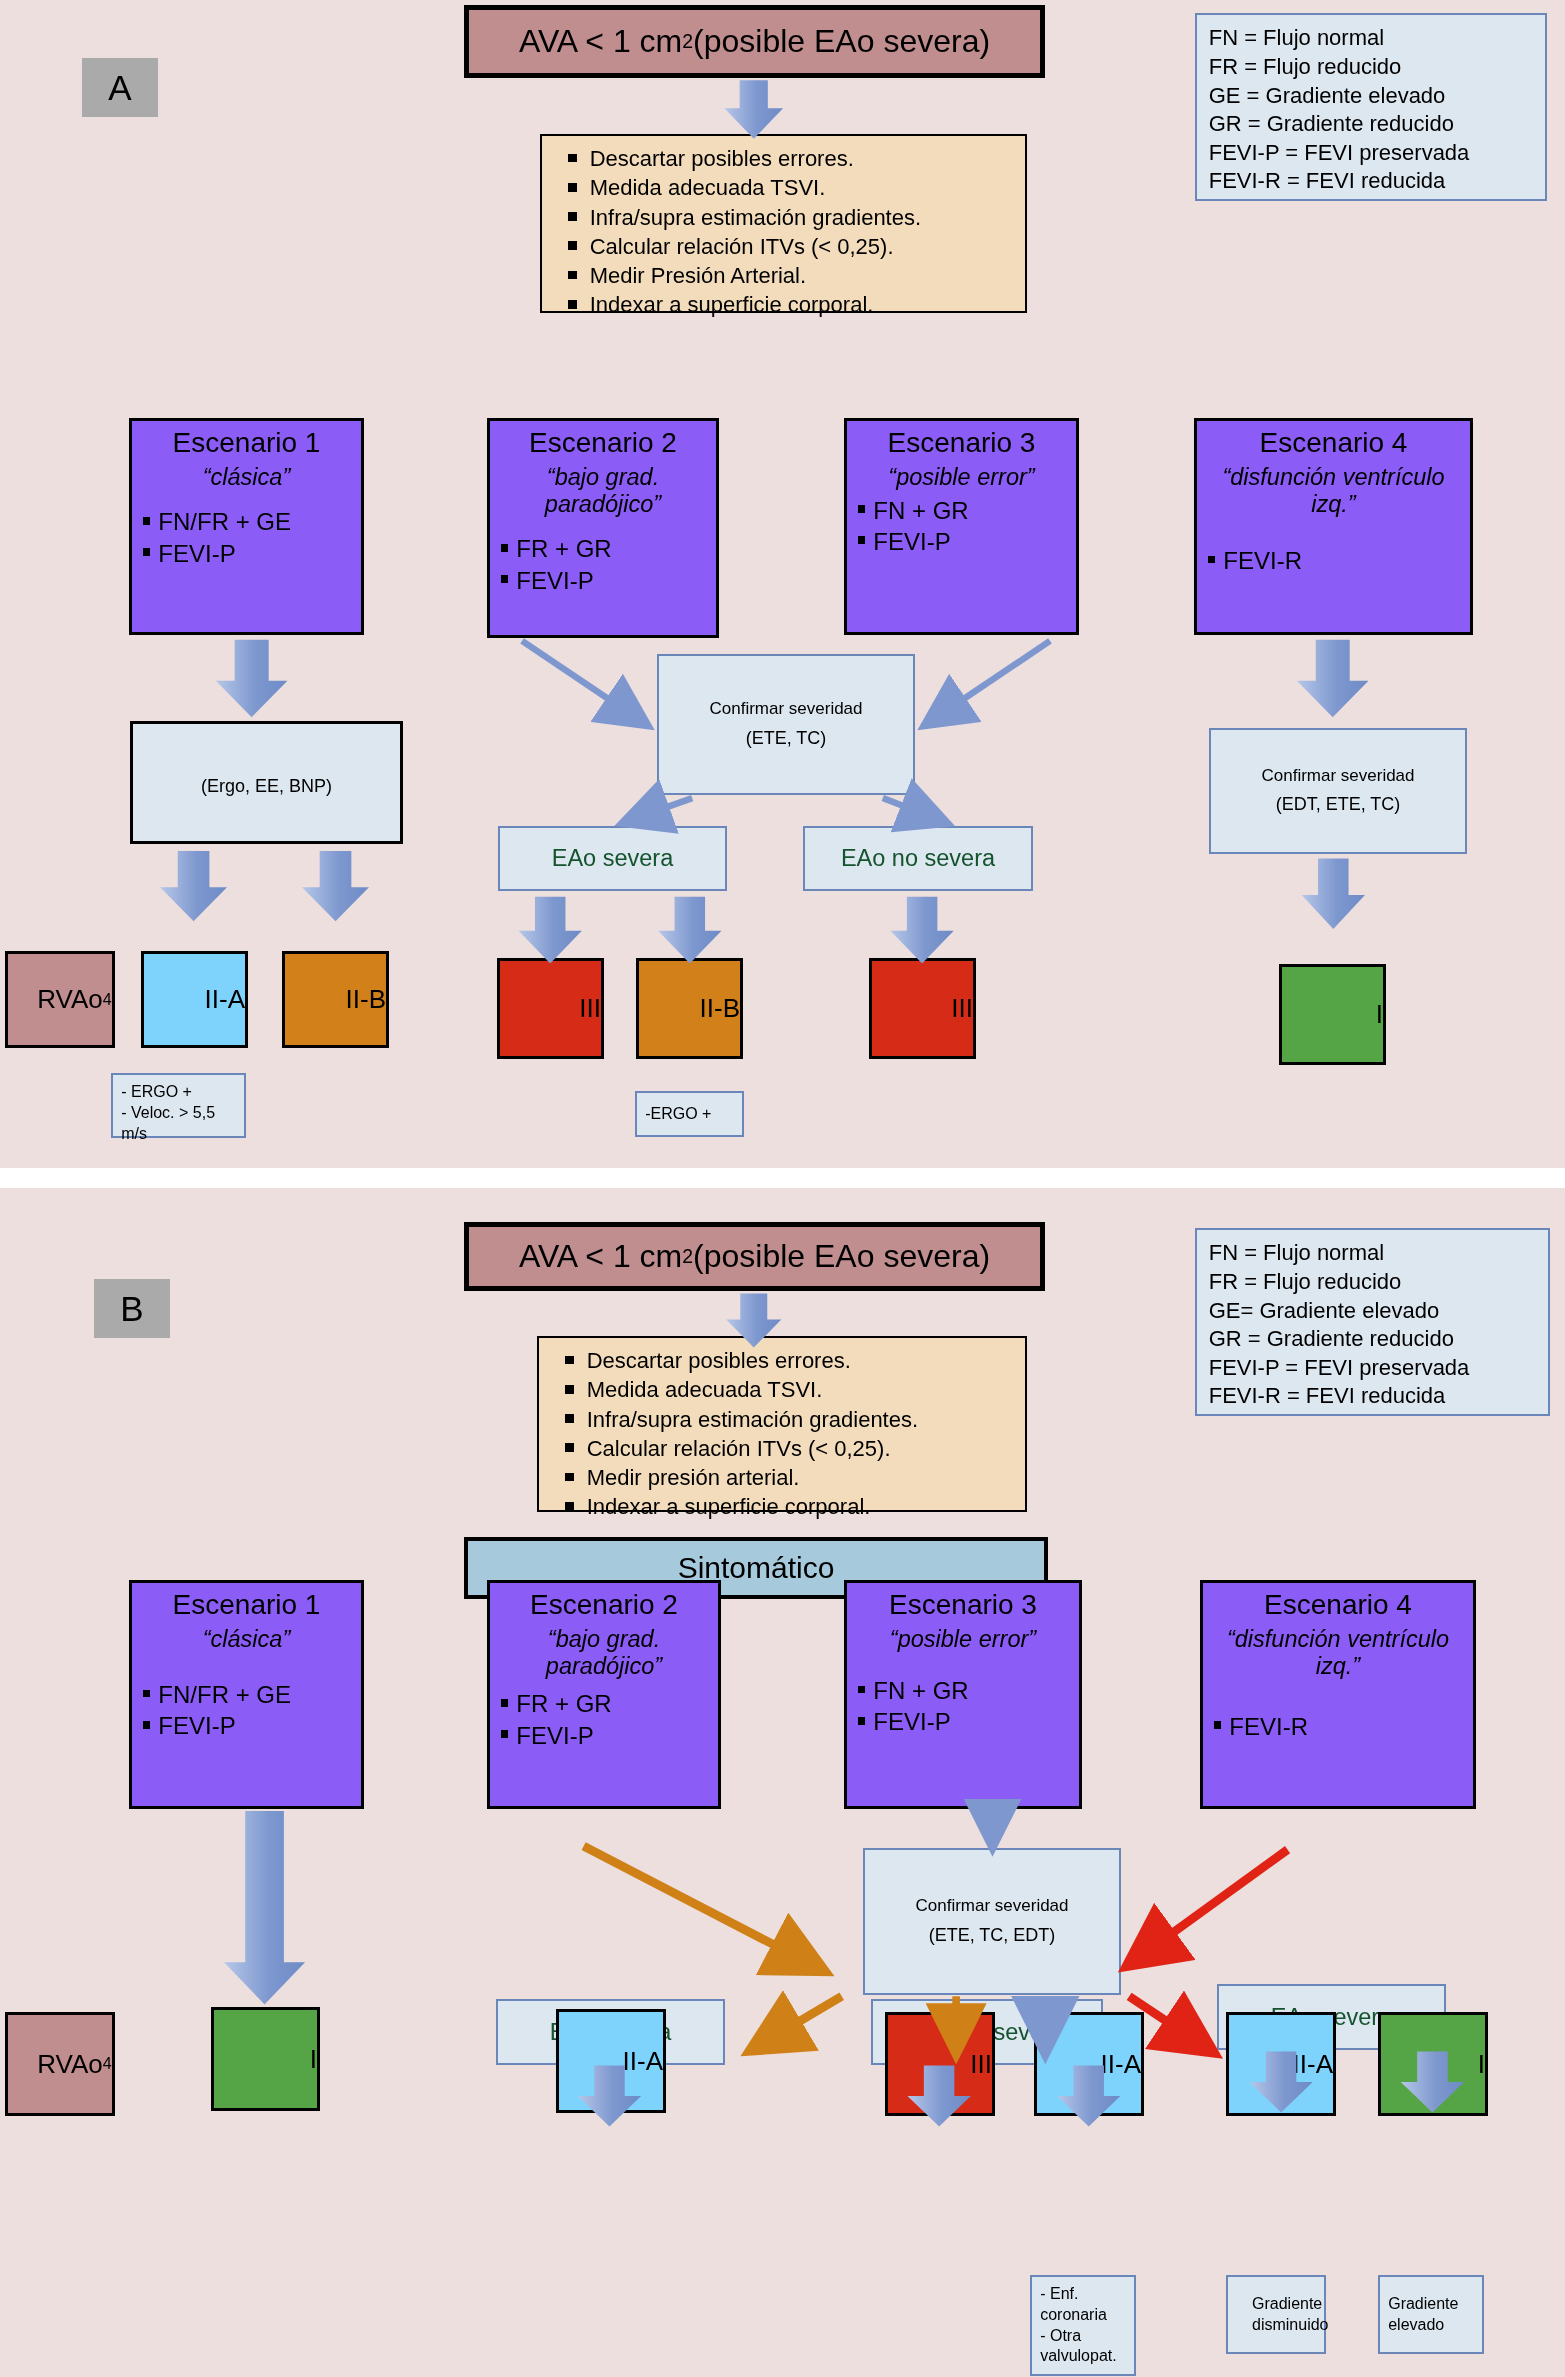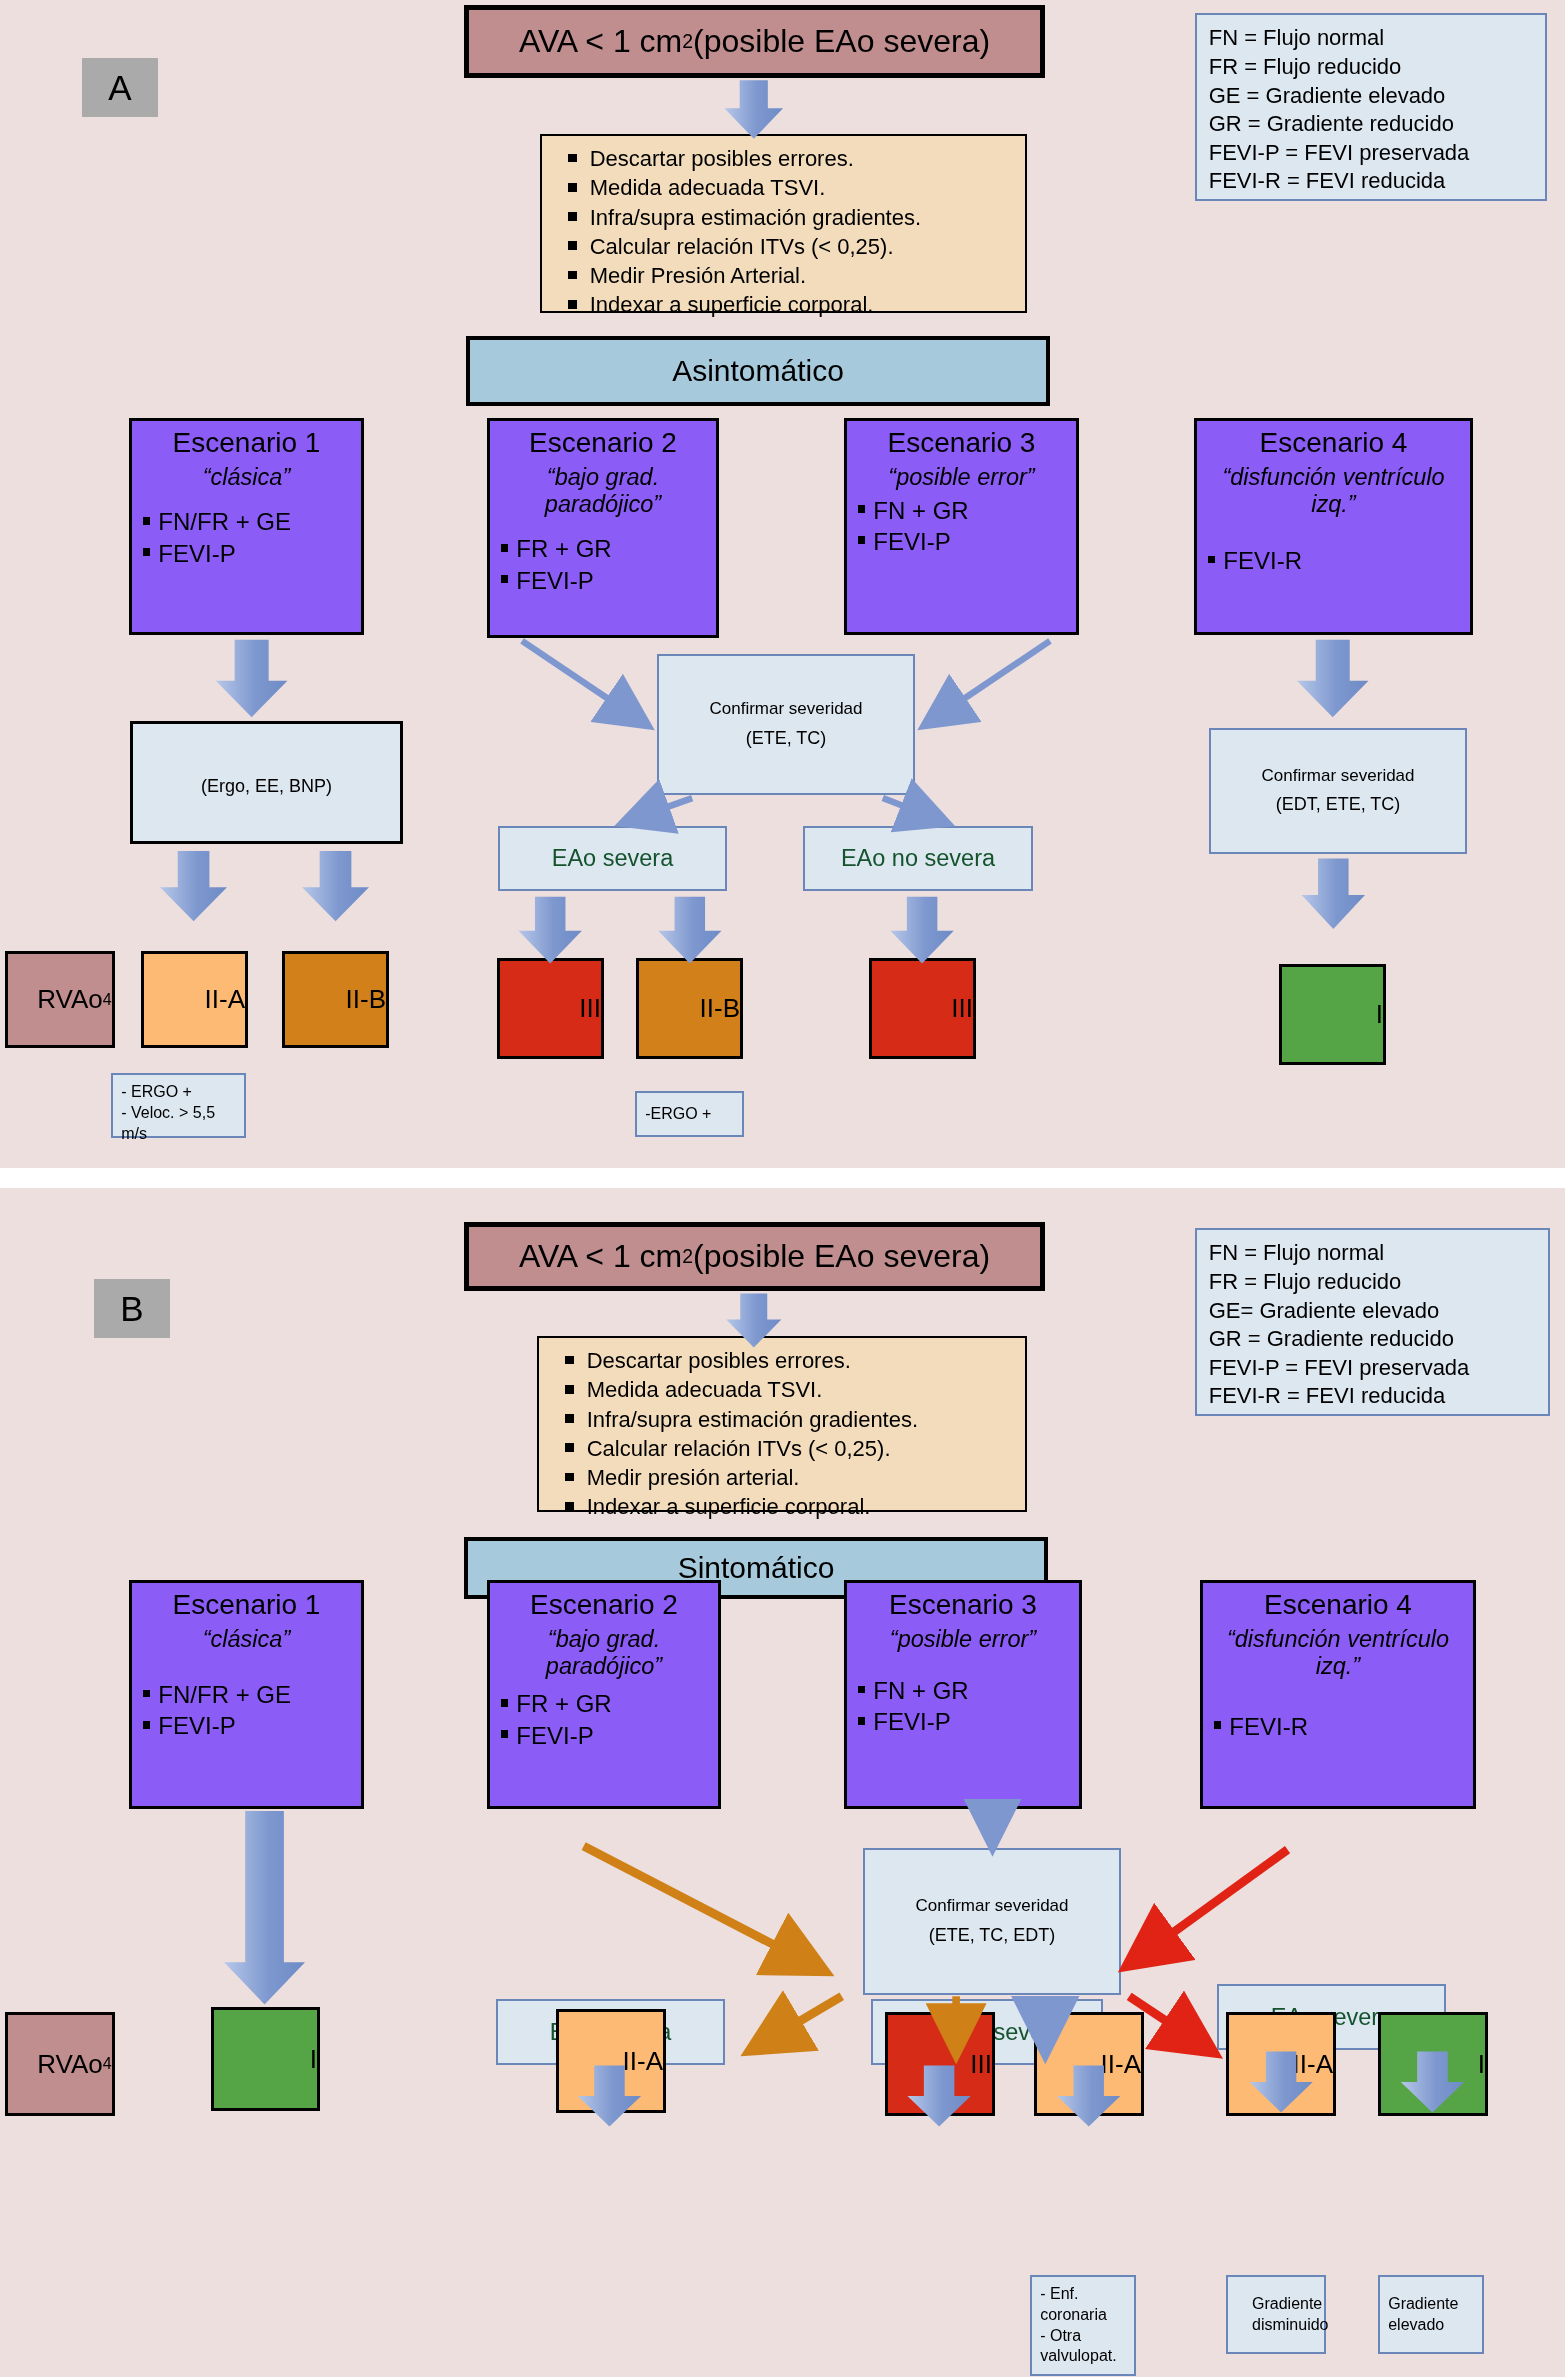--- a/index.html
+++ b/index.html
@@ -55,21 +55,21 @@
     justify-content:center;font-size:23.5px;color:#14532d;}
 
   
   .note{background:#dde7f0;border:2.3px solid #6b86b8;padding:7px 8.2px;font-size:16px;
     line-height:1.30;color:#000;}
 
   
   .cls{border:3.5px solid #000;display:flex;align-items:center;justify-content:flex-end;
     font-size:26px;color:#000;}
   .cls.rose{background:#c08e8e;}
-  .cls.yellow{background:#fdba74;}
+  .cls.yellow{background:#7dd3fc;}
   .cls.orange{background:#d2811a;}
   .cls.red{background:#d52b17;}
   .cls.green{background:#55a546;}
   .cls sup{font-size:16px;vertical-align:super;}
 
   svg.overlay{position:absolute;left:0;top:0;pointer-events:none;}
 </style>
 </head>
 <body>
 
@@ -116,21 +116,20 @@
 
     <div class="abs legend" style="left:1195px;top:13px;width:352px;height:188px;">
       <div>FN = Flujo normal</div>
       <div>FR = Flujo reducido</div>
       <div>GE = Gradiente elevado</div>
       <div>GR = Gradiente reducido</div>
       <div>FEVI-P = FEVI preservada</div>
       <div>FEVI-R = FEVI reducida</div>
     </div>
 
-    <div class="abs status-bar" style="left:466px;top:336px;width:584px;height:70px;">Asintomático</div>
 
     <div class="abs esc" style="left:129px;top:418px;width:235px;height:217px;">
       <div class="t">Escenario 1</div>
       <div class="s">“clásica”</div>
       <div class="items">
         <div class="row">
             <span class="bl"></span>
             <span>FN/FR + GE</span>
           </div>
         <div class="row">

